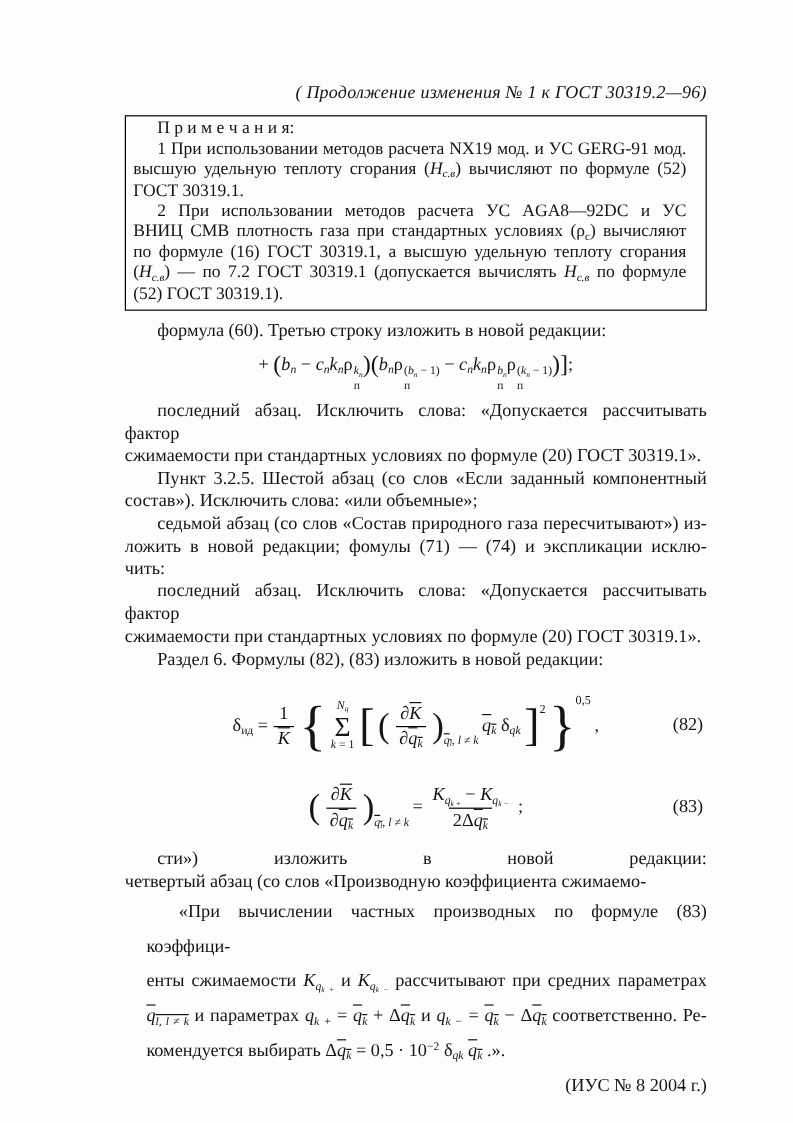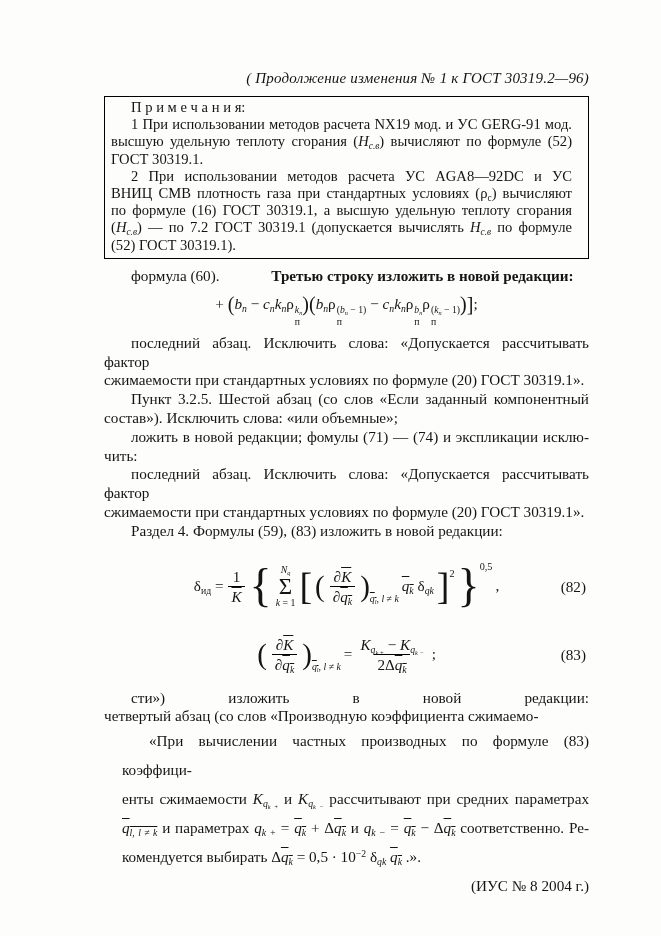--- a/index.html
+++ b/index.html
@@ -11,21 +11,21 @@
   .content{position:absolute;left:104px;top:0;width:485px;height:792px;}
   .header{margin-top:70px;text-align:right;font-style:italic;font-size:15px;letter-spacing:.2px;}
   .box{border:1.6px solid #000;margin-top:9px;padding:2px 16px 4px 6px;font-size:14.6px;line-height:17.2px;}
   .box .para .line:first-child{text-indent:20px;}
   .para .line{text-align:justify;text-align-last:justify;}
   .para .line:last-child{text-align-last:auto;}
   .para .line:first-child{text-indent:27px;}
   .bodytext{margin-top:8px;font-size:15.2px;line-height:18.8px;}
   .wide{line-height:29px;margin-left:18px;}
   .it{font-style:italic;}
-  .bb{font-weight:bold;margin-left:48px;}
+  .bb{font-weight:normal;}
   .bar{text-decoration:overline;}
   .lg{font-size:1.32em;line-height:0;vertical-align:-.1em;}
   sub,sup{font-size:.64em;line-height:0;}
   sub{vertical-align:-.3em;}
   sup{vertical-align:.5em;}
   .stack{display:inline-flex;flex-direction:column;align-items:flex-start;vertical-align:-.5em;font-size:.64em;line-height:1.15;margin-left:1px;}
   .f-line{text-align:center;margin:9px 0 7px 0;font-size:15.2px;}
   .f-wrap{position:relative;display:flex;justify-content:center;align-items:center;}
   .f82{margin:14px 0 10px 0;min-height:64px;}
   .f83{margin:4px 0 8px 0;min-height:52px;}
@@ -91,29 +91,30 @@
 
     <div class="para">
         <div class="line">последний абзац. Исключить слова: «Допускается рассчитывать фактор</div>
         <div class="line">сжимаемости при стандартных условиях по формуле (20) ГОСТ 30319.1».</div>
       </div>
     <div class="para">
         <div class="line">Пункт 3.2.5. Шестой абзац (со слов «Если заданный компонентный</div>
         <div class="line">состав»). Исключить слова: «или объемные»;</div>
       </div>
     <div class="para">
+        <div class="line">седьмой абзац (со слов «Состав природного газа пересчитывают») из-</div>
         <div class="line">ложить в новой редакции; фомулы (71) — (74) и экспликации исклю-</div>
         <div class="line">чить:</div>
       </div>
     <div class="para">
         <div class="line">последний абзац. Исключить слова: «Допускается рассчитывать фактор</div>
         <div class="line">сжимаемости при стандартных условиях по формуле (20) ГОСТ 30319.1».</div>
       </div>
     <div class="para">
-        <div class="line">Раздел 4. Формулы (59), (83) изложить в новой редакции:</div>
+        <div class="line">Раздел 6. Формулы (82), (83) изложить в новой редакции:</div>
       </div>
 
     <div class="f-wrap f82">
       <div class="f-center">
         <span><span>δ<sub><span>ид</span></sub></span><span> = </span></span>
         <span class="frac">
           <span class="fr-n"><span>1</span></span>
           <span class="fr-d"><span class="it bar">K</span></span>
         </span>
         <span class="brace">{</span>

